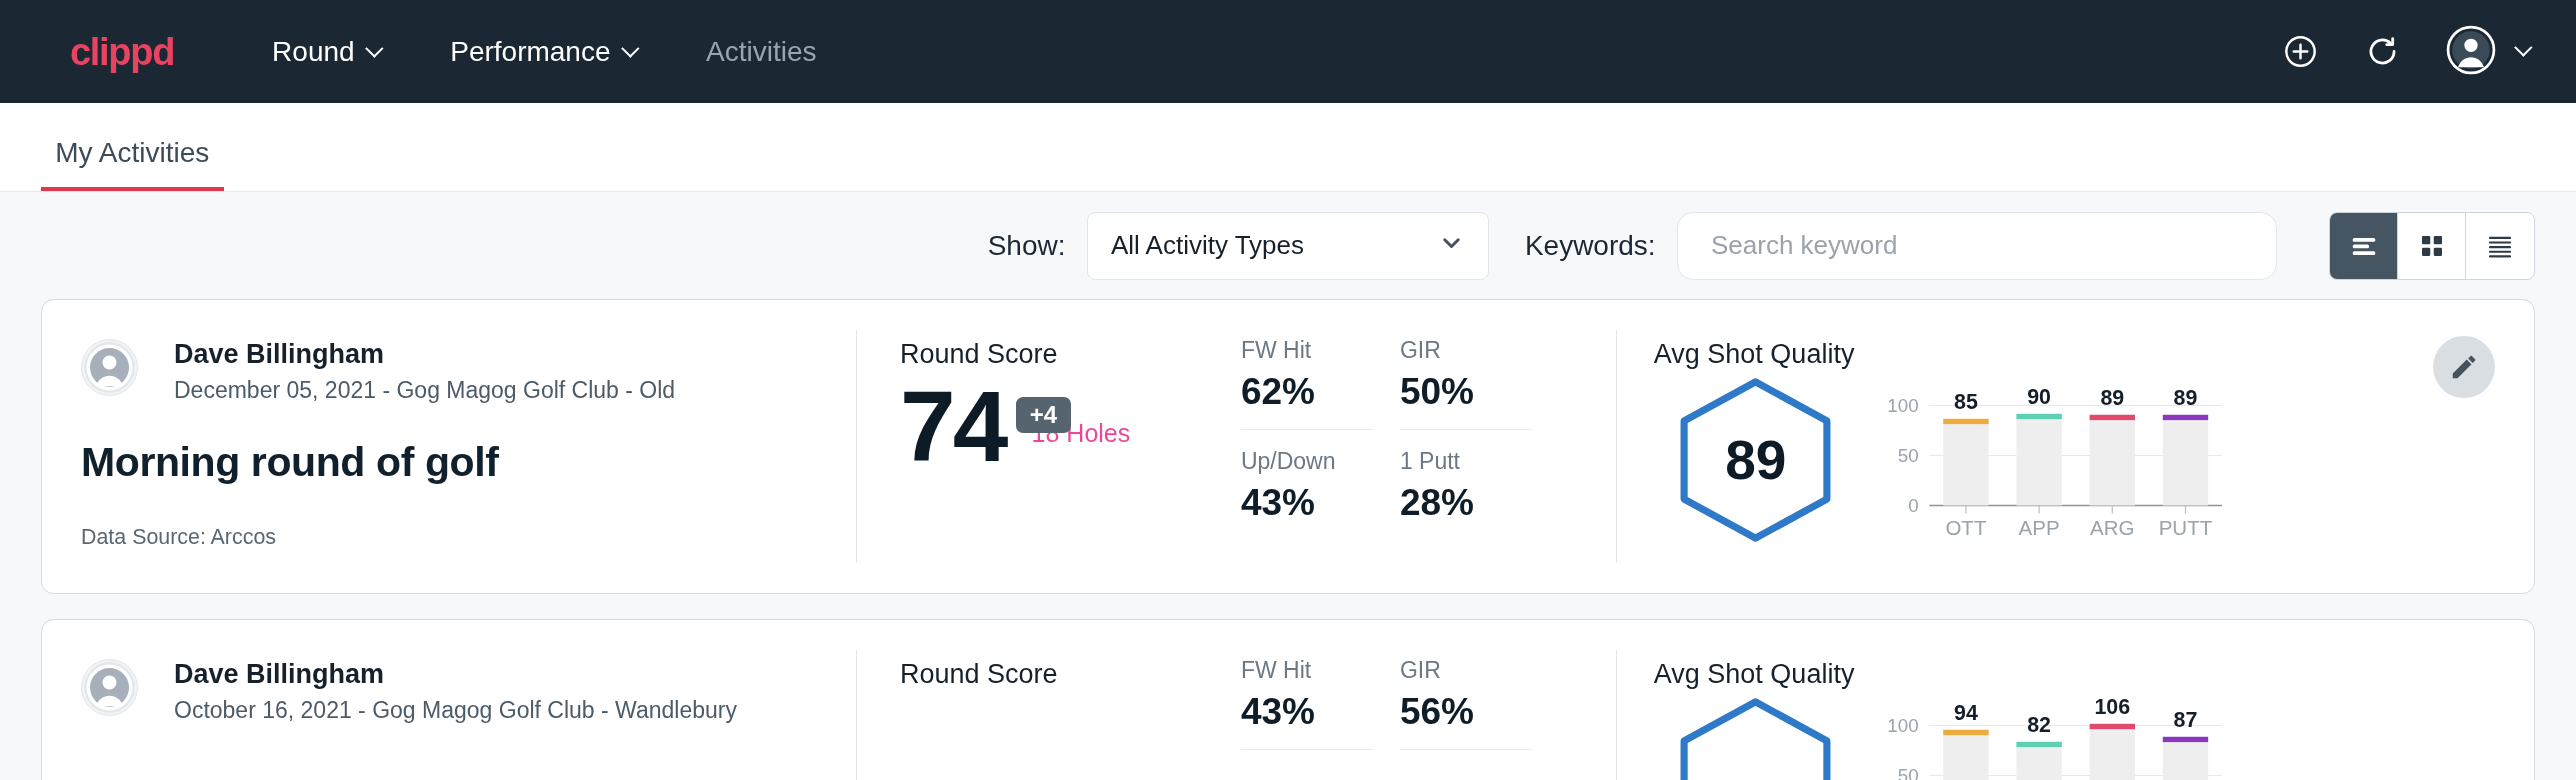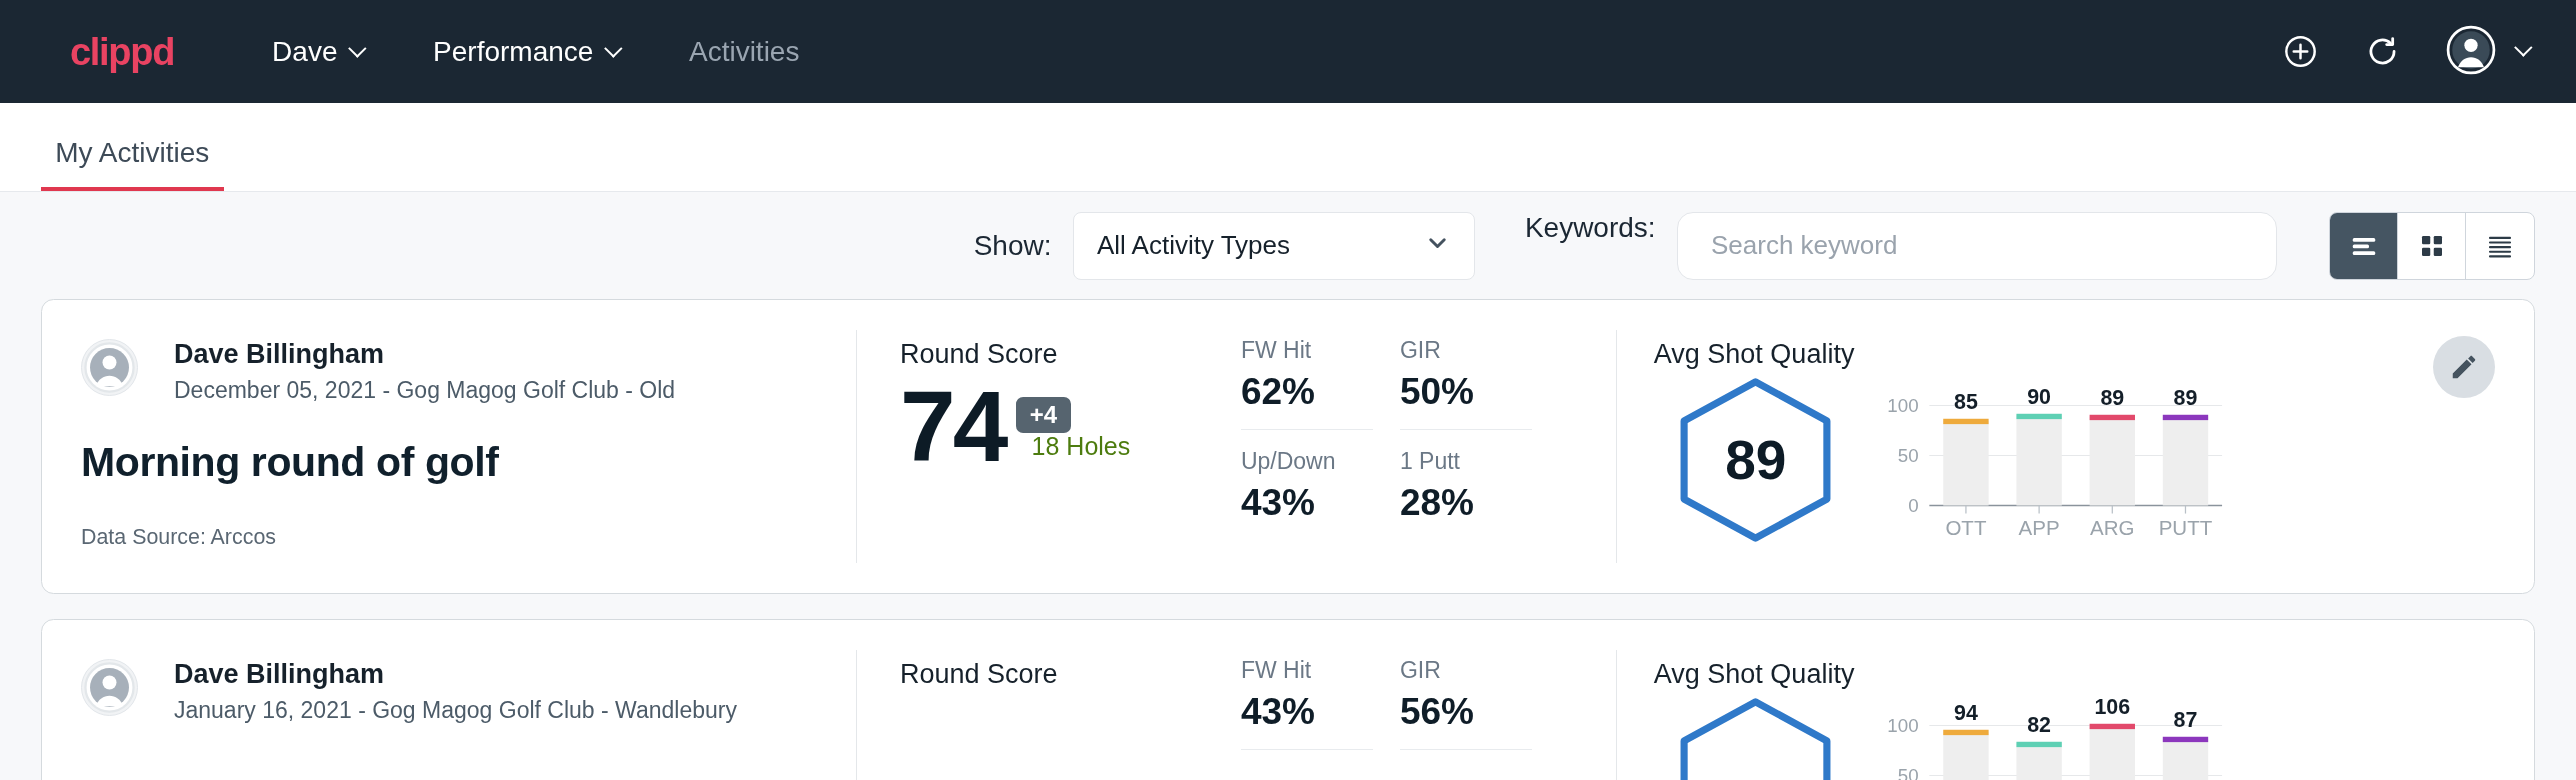--- a/index.html
+++ b/index.html
@@ -55,21 +55,21 @@
   .viewing{ font-size:26px; color:#1b2733; }
   .viewing b{ font-weight:700; }
   .filter-mid{ margin-left:auto; display:flex; align-items:center; }
   .lbl{ font-size:28px; color:#1b2733; margin-right:21.4px; }
   .select{
     width:402px; height:68px; background:#fff; border:0.9px solid #e3e6ea; border-radius:8px;
     display:flex; align-items:center; padding:0 23px; cursor:pointer;
     font-size:26px; color:#16212b;
   }
   .select .sel-caret{ margin-left:auto; }
-  .kw-wrap{ display:flex; align-items:flex-start; margin-left:50px; }
+  .kw-wrap{ display:flex; align-items:center; margin-left:36px; }
   .search{
     width:600px; height:68px; background:#fff; border:0.9px solid #e3e6ea; border-radius:16px;
     padding:0 33px; font-size:26px; color:#16212b; font-family:inherit; outline:none;
   }
   .search::placeholder{ color:#9aa3ad; }
   .viewtoggle{
     margin-left:52px; display:flex; border:0.9px solid #cfd5dc; border-radius:8px; overflow:hidden;
     height:68px; background:#fff;
   }
   .vt{
@@ -99,21 +99,21 @@
   .vdiv{ width:0.9px; background:#e4e7ea; margin:30px 0; flex:none; }
 
   .col-score{ width:384px; padding:39px 0 0 43px; }
   .sec-label{ font-size:27px; color:#16212b; }
   .scorerow{ display:flex; align-items:flex-end; margin-top:9px; }
   .bigscore{ font-size:100px; font-weight:700; color:#0d1b26; line-height:0.95; letter-spacing:-2.7px;}
   .badge{
     background:#56646f; color:#fff; font-size:24px; font-weight:700; border-radius:7.1px;
     padding:6.2px 13.4px; margin-left:10.7px; position:relative; top:-41px; line-height:1;
   }
-  .holes{ font-size:25px; color:#4d7c0f; margin-left:-39px; margin-bottom:13px; }
+  .holes{ font-size:25px; color:#ec4899; margin-left:-39px; margin-bottom:26px; }
 
   .col-stats{ width:375px; padding:39px 0 0 0; display:flex; gap:0; }
   .statcol{ width:159px; }
   .stat-k{ font-size:23px; color:#6b7886; line-height:1; }
   .stat-v{ font-size:37px; font-weight:700; color:#0f1d28; margin-top:10.7px; line-height:1; }
   .statcell{ padding-bottom:19.6px; }
   .statcell.top{ border-bottom:0.9px solid #e8ebee; margin-bottom:19.6px; width:132px;}
 
   .col-quality{ flex:1; padding:39px 0 0 37px; display:flex; flex-direction:column; }
   .q-body{ display:flex; align-items:flex-start; margin-top:5.4px; }
@@ -130,21 +130,21 @@
   }
 </style>
 </head>
 <body>
 
 <div class="topnav">
   <div class="logo">clippd</div>
 
   <div class="navitems">
     <div class="navitem">
-      <span>Dave</span>
+      <span>Round</span>
       <span class="caret"></span>
     </div>
     <div class="navitem">
       <span>Performance</span>
       <span class="caret"></span>
     </div>
     <div class="navitem dim">
       <span>Activities</span>
     </div>
   </div>
@@ -336,21 +336,21 @@
         <div class="av">
           <svg width="55" height="55" viewBox="0 0 48 48">
             <circle cx="24" cy="24" r="21" fill="#ffffff" stroke="#e3e7ea" stroke-width="2"></circle>
             <circle cx="24" cy="24" r="17" fill="#a7b0ba"></circle>
             <circle cx="24" cy="19.6" r="6.1" fill="#ffffff"></circle>
             <path d="M12 40.3c2.2-6 6.8-9.1 12-9.1s9.8 3.1 12 9.1z" fill="#ffffff"></path>
           </svg>
         </div>
         <div>
           <div class="who-name">Dave Billingham</div>
-          <div class="who-sub">January 16, 2021 - Gog Magog Golf Club - Wandlebury</div>
+          <div class="who-sub">October 16, 2021 - Gog Magog Golf Club - Wandlebury</div>
         </div>
       </div>
     </div>
 
     <div class="vdiv"></div>
 
     <div class="col-score">
       <div class="sec-label">Round Score</div>
     </div>
 

